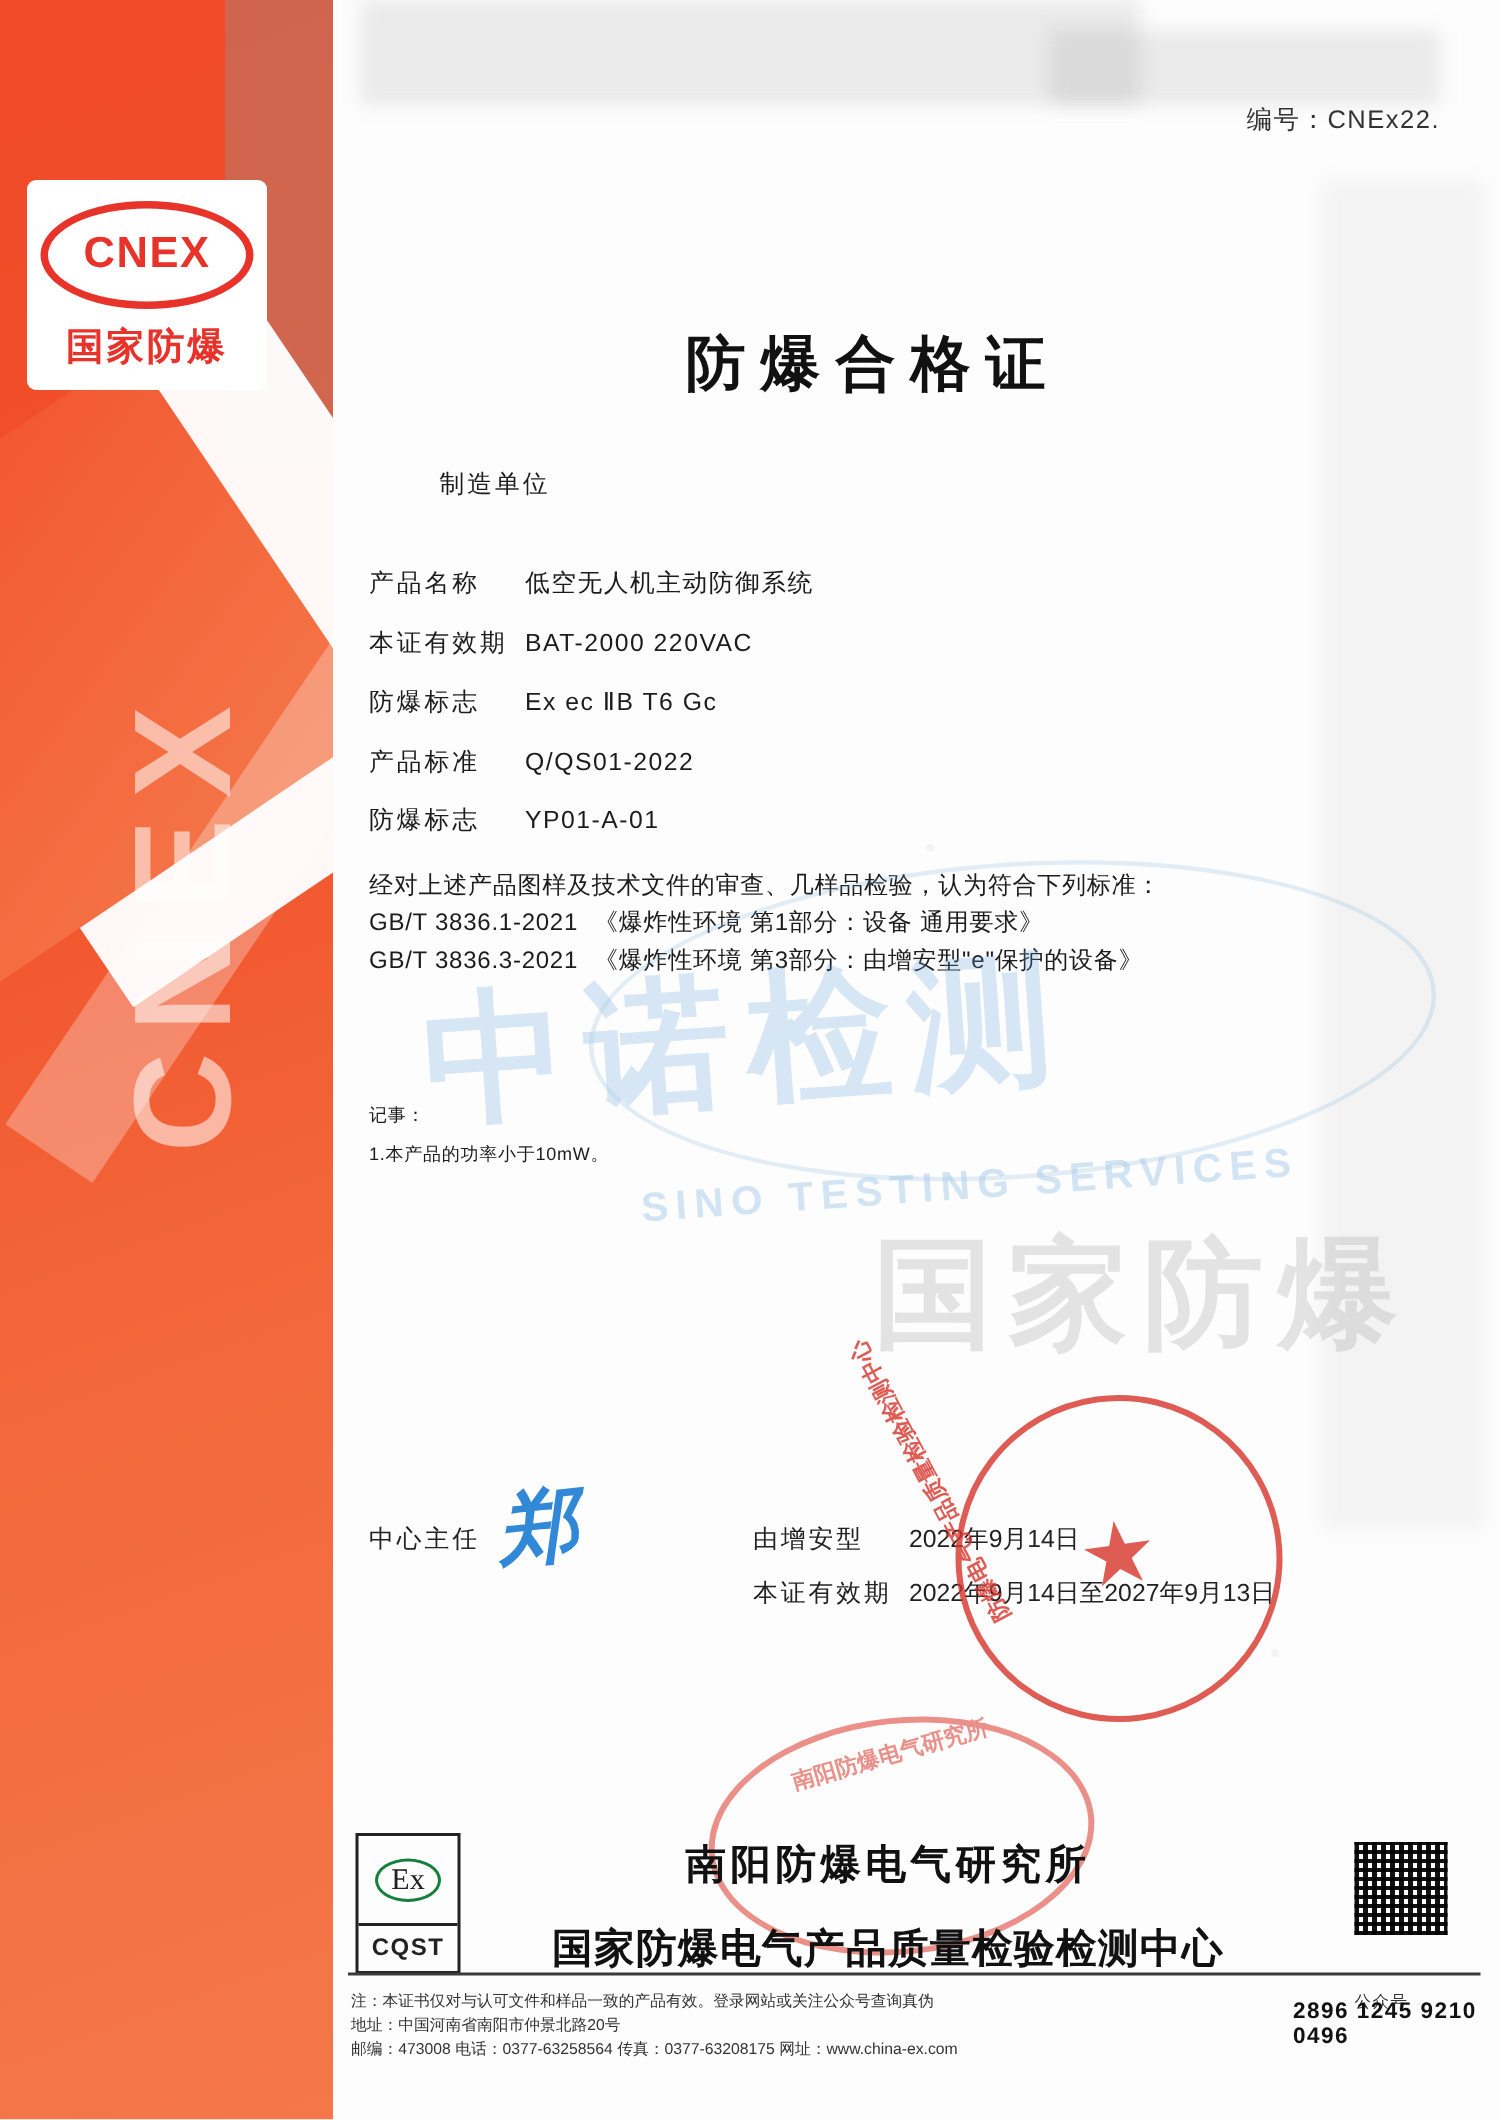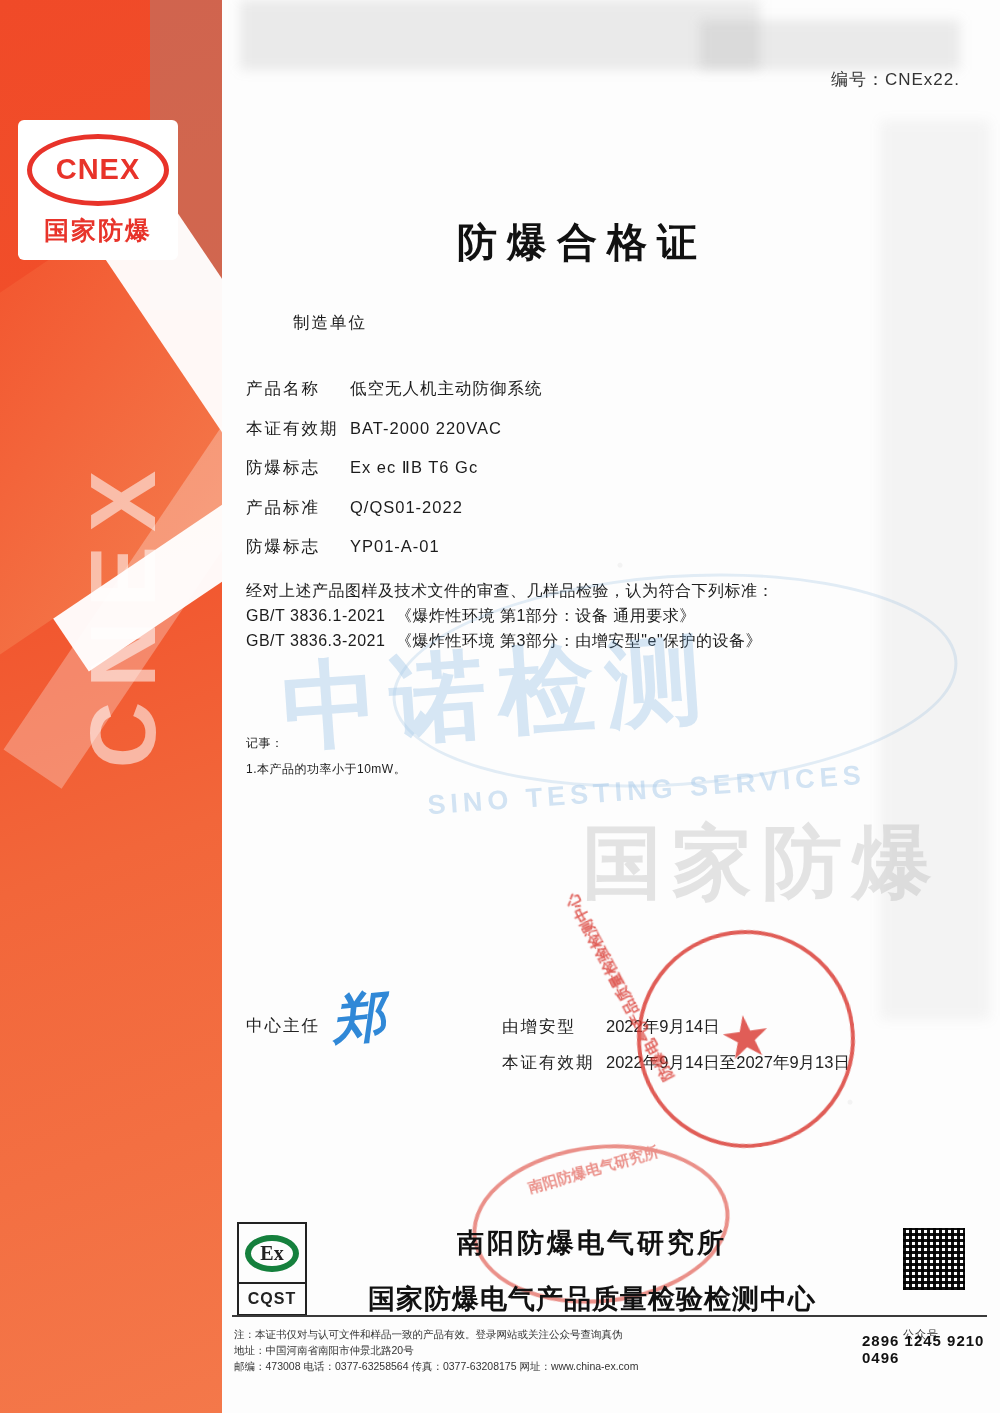--- a/index.html
+++ b/index.html
@@ -169,22 +169,22 @@
   }
   #ex-badge{
     position:absolute;left:15px;top:1222px;width:66px;height:90px;
     border:2px solid #222;display:flex;flex-direction:column;
   }
   #ex-badge .top{
     flex:1;display:flex;align-items:center;justify-content:center;
     border-bottom:2px solid #222;
   }
   #ex-badge .ov{
-    border:6px solid #15803d;border-radius:50%;
-    padding:1px 9px;font-size:20px;font-weight:bold;font-family:"Liberation Serif",serif;
+    border:2px solid #15803d;border-radius:50%;
+    padding:1px 9px;font-size:20px;font-weight:normal;font-family:"Liberation Serif",serif;
   }
   #ex-badge .bot{
     height:30px;display:flex;align-items:center;justify-content:center;
     font-size:16px;font-weight:bold;letter-spacing:1px;
   }
   #org{
     position:absolute;left:90px;top:1225px;width:560px;text-align:center;
     font-weight:bold;color:#111;
   }
   #org .l1{font-size:27px;letter-spacing:3px;}

